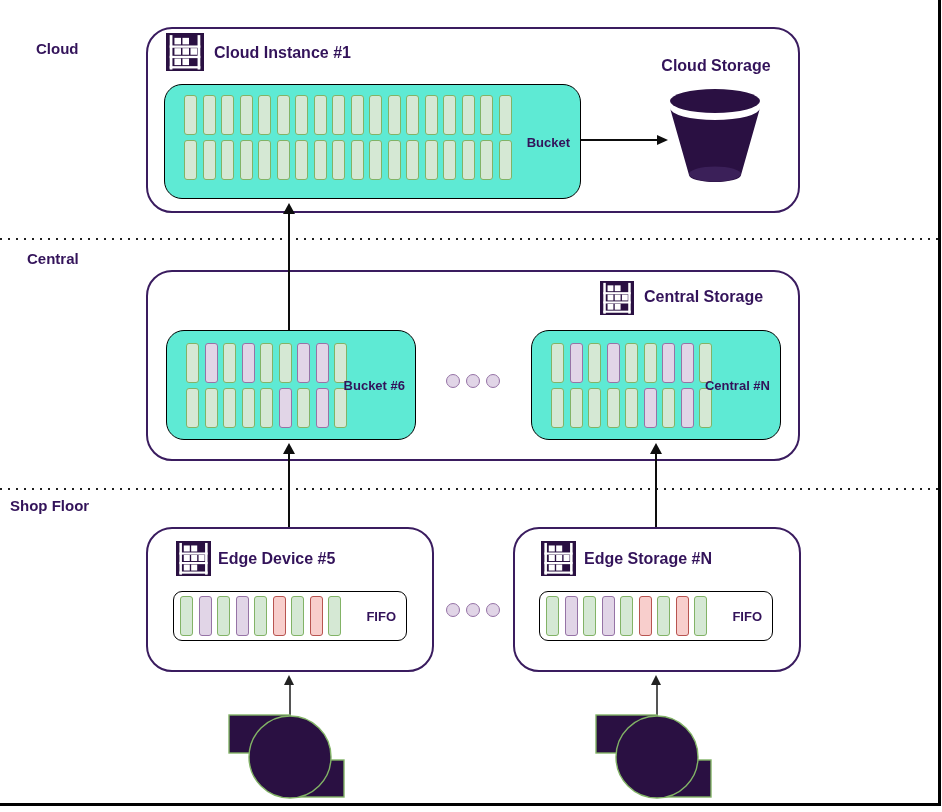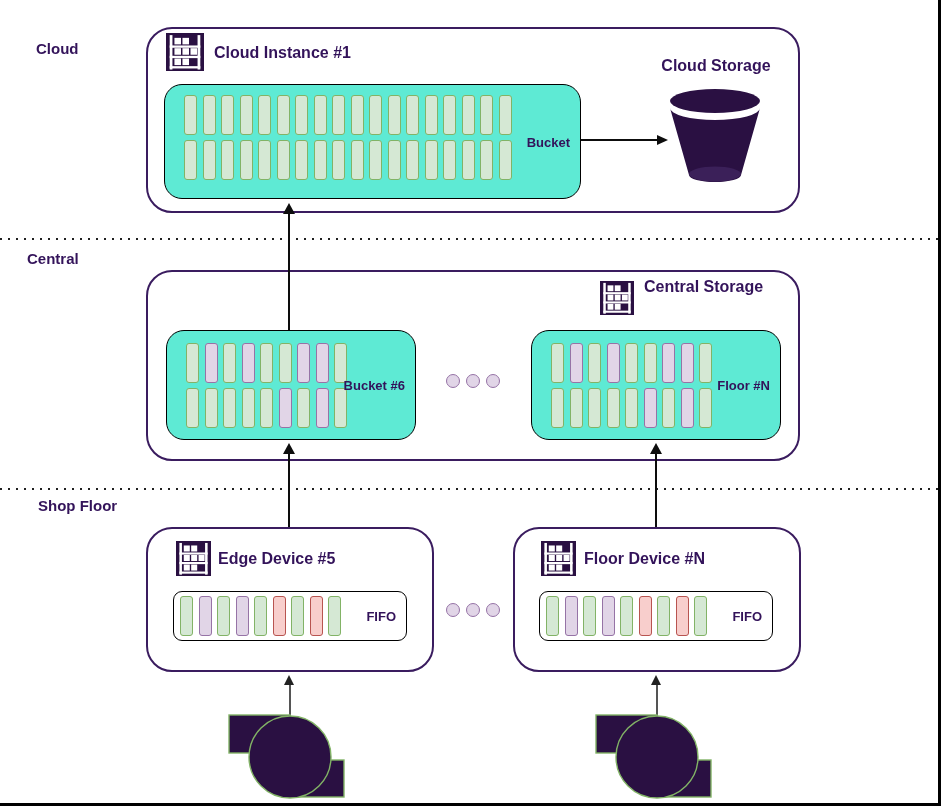--- a/index.html
+++ b/index.html
@@ -35,21 +35,21 @@
   .page-border{background:#000;}
   .centered-text{text-align:center;}
 </style>
 </head>
 <body>
 
 <div class="canvas">
 
   <div class="abs zone-label" style="left:36px;top:40px;">Cloud</div>
   <div class="abs zone-label" style="left:27px;top:250px;">Central</div>
-  <div class="abs zone-label" style="left:38px;top:497px;text-align:center;">Shop Floor</div>
+  <div class="abs zone-label" style="left:10px;top:497px;text-align:center;">Shop Floor</div>
 
   <div class="abs dotted-line" style="top:238px;"></div>
   <div class="abs dotted-line" style="top:488px;"></div>
 
   <div class="abs big-box" style="left:146px;top:27px;width:654px;height:186px;"></div>
 
   <svg class="abs" style="left:166px;top:33px;" width="38" height="38" viewBox="0 0 36 36">
     <rect x="0" y="0" width="36" height="36" fill="#2A1042"></rect>
     <rect x="3.5" y="2" width="2.6" height="32.6" fill="#fff"></rect>
     <rect x="29.9" y="2" width="2.6" height="32.6" fill="#fff"></rect>
@@ -133,21 +133,21 @@
     <rect x="3.5" y="21.6" width="29" height="2.2" fill="#fff"></rect>
     <rect x="3.5" y="31.4" width="29" height="2.2" fill="#fff"></rect>
     <rect x="8" y="4.6" width="6.2" height="6.2" fill="#fff"></rect>
       <rect x="15.6" y="4.6" width="6.2" height="6.2" fill="#fff"></rect>
     <rect x="8" y="14.4" width="6.2" height="6.2" fill="#fff"></rect>
       <rect x="15.6" y="14.4" width="6.2" height="6.2" fill="#fff"></rect>
       <rect x="23.2" y="14.4" width="6.2" height="6.2" fill="#fff"></rect>
     <rect x="8" y="24.2" width="6.2" height="6.2" fill="#fff"></rect>
       <rect x="15.6" y="24.2" width="6.2" height="6.2" fill="#fff"></rect>
   </svg>
-  <div class="abs box-title" style="left:644px;top:278px;">Central Storage</div>
+  <div class="abs box-title" style="left:644px;top:288px;">Central Storage</div>
 
   <div class="abs inner-box" style="left:166px;top:330px;width:250px;height:110px;">
     <div class="bars" style="left:19px;top:12px;">
         <div class="bar-row">
           <div class="bar bar-green"></div>
           <div class="bar bar-purple"></div>
           <div class="bar bar-green"></div>
           <div class="bar bar-purple"></div>
           <div class="bar bar-green"></div>
           <div class="bar bar-green"></div>
@@ -188,21 +188,21 @@
           <div class="bar bar-green"></div>
           <div class="bar bar-green"></div>
           <div class="bar bar-green"></div>
           <div class="bar bar-green"></div>
           <div class="bar bar-purple"></div>
           <div class="bar bar-green"></div>
           <div class="bar bar-purple"></div>
           <div class="bar bar-green"></div>
         </div>
       </div>
-    <div class="right-center small-label">Floor #N</div>
+    <div class="right-center small-label">Central #N</div>
   </div>
 
   <div class="abs dot" style="left:446px;top:374px;"></div>
   <div class="abs dot" style="left:466px;top:374px;"></div>
   <div class="abs dot" style="left:486px;top:374px;"></div>
 
   <div class="abs vline" style="left:288px;top:212px;height:118px;"></div>
   <div class="abs head-up" style="left:283px;top:203px;"></div>
 
   <div class="abs vline" style="left:288px;top:452px;height:75px;"></div>
@@ -258,21 +258,21 @@
     <rect x="3.5" y="21.6" width="29" height="2.2" fill="#fff"></rect>
     <rect x="3.5" y="31.4" width="29" height="2.2" fill="#fff"></rect>
     <rect x="8" y="4.6" width="6.2" height="6.2" fill="#fff"></rect>
       <rect x="15.6" y="4.6" width="6.2" height="6.2" fill="#fff"></rect>
     <rect x="8" y="14.4" width="6.2" height="6.2" fill="#fff"></rect>
       <rect x="15.6" y="14.4" width="6.2" height="6.2" fill="#fff"></rect>
       <rect x="23.2" y="14.4" width="6.2" height="6.2" fill="#fff"></rect>
     <rect x="8" y="24.2" width="6.2" height="6.2" fill="#fff"></rect>
       <rect x="15.6" y="24.2" width="6.2" height="6.2" fill="#fff"></rect>
   </svg>
-  <div class="abs box-title" style="left:584px;top:550px;">Floor Device #N</div>
+  <div class="abs box-title" style="left:584px;top:550px;">Edge Storage #N</div>
   <div class="abs fifo-box" style="left:539px;top:591px;width:234px;height:50px;">
     <div class="bars" style="left:6px;top:4px;">
         <div class="bar-row">
           <div class="bar bar-green"></div>
           <div class="bar bar-purple"></div>
           <div class="bar bar-green"></div>
           <div class="bar bar-purple"></div>
           <div class="bar bar-green"></div>
           <div class="bar bar-red"></div>
           <div class="bar bar-green"></div>

